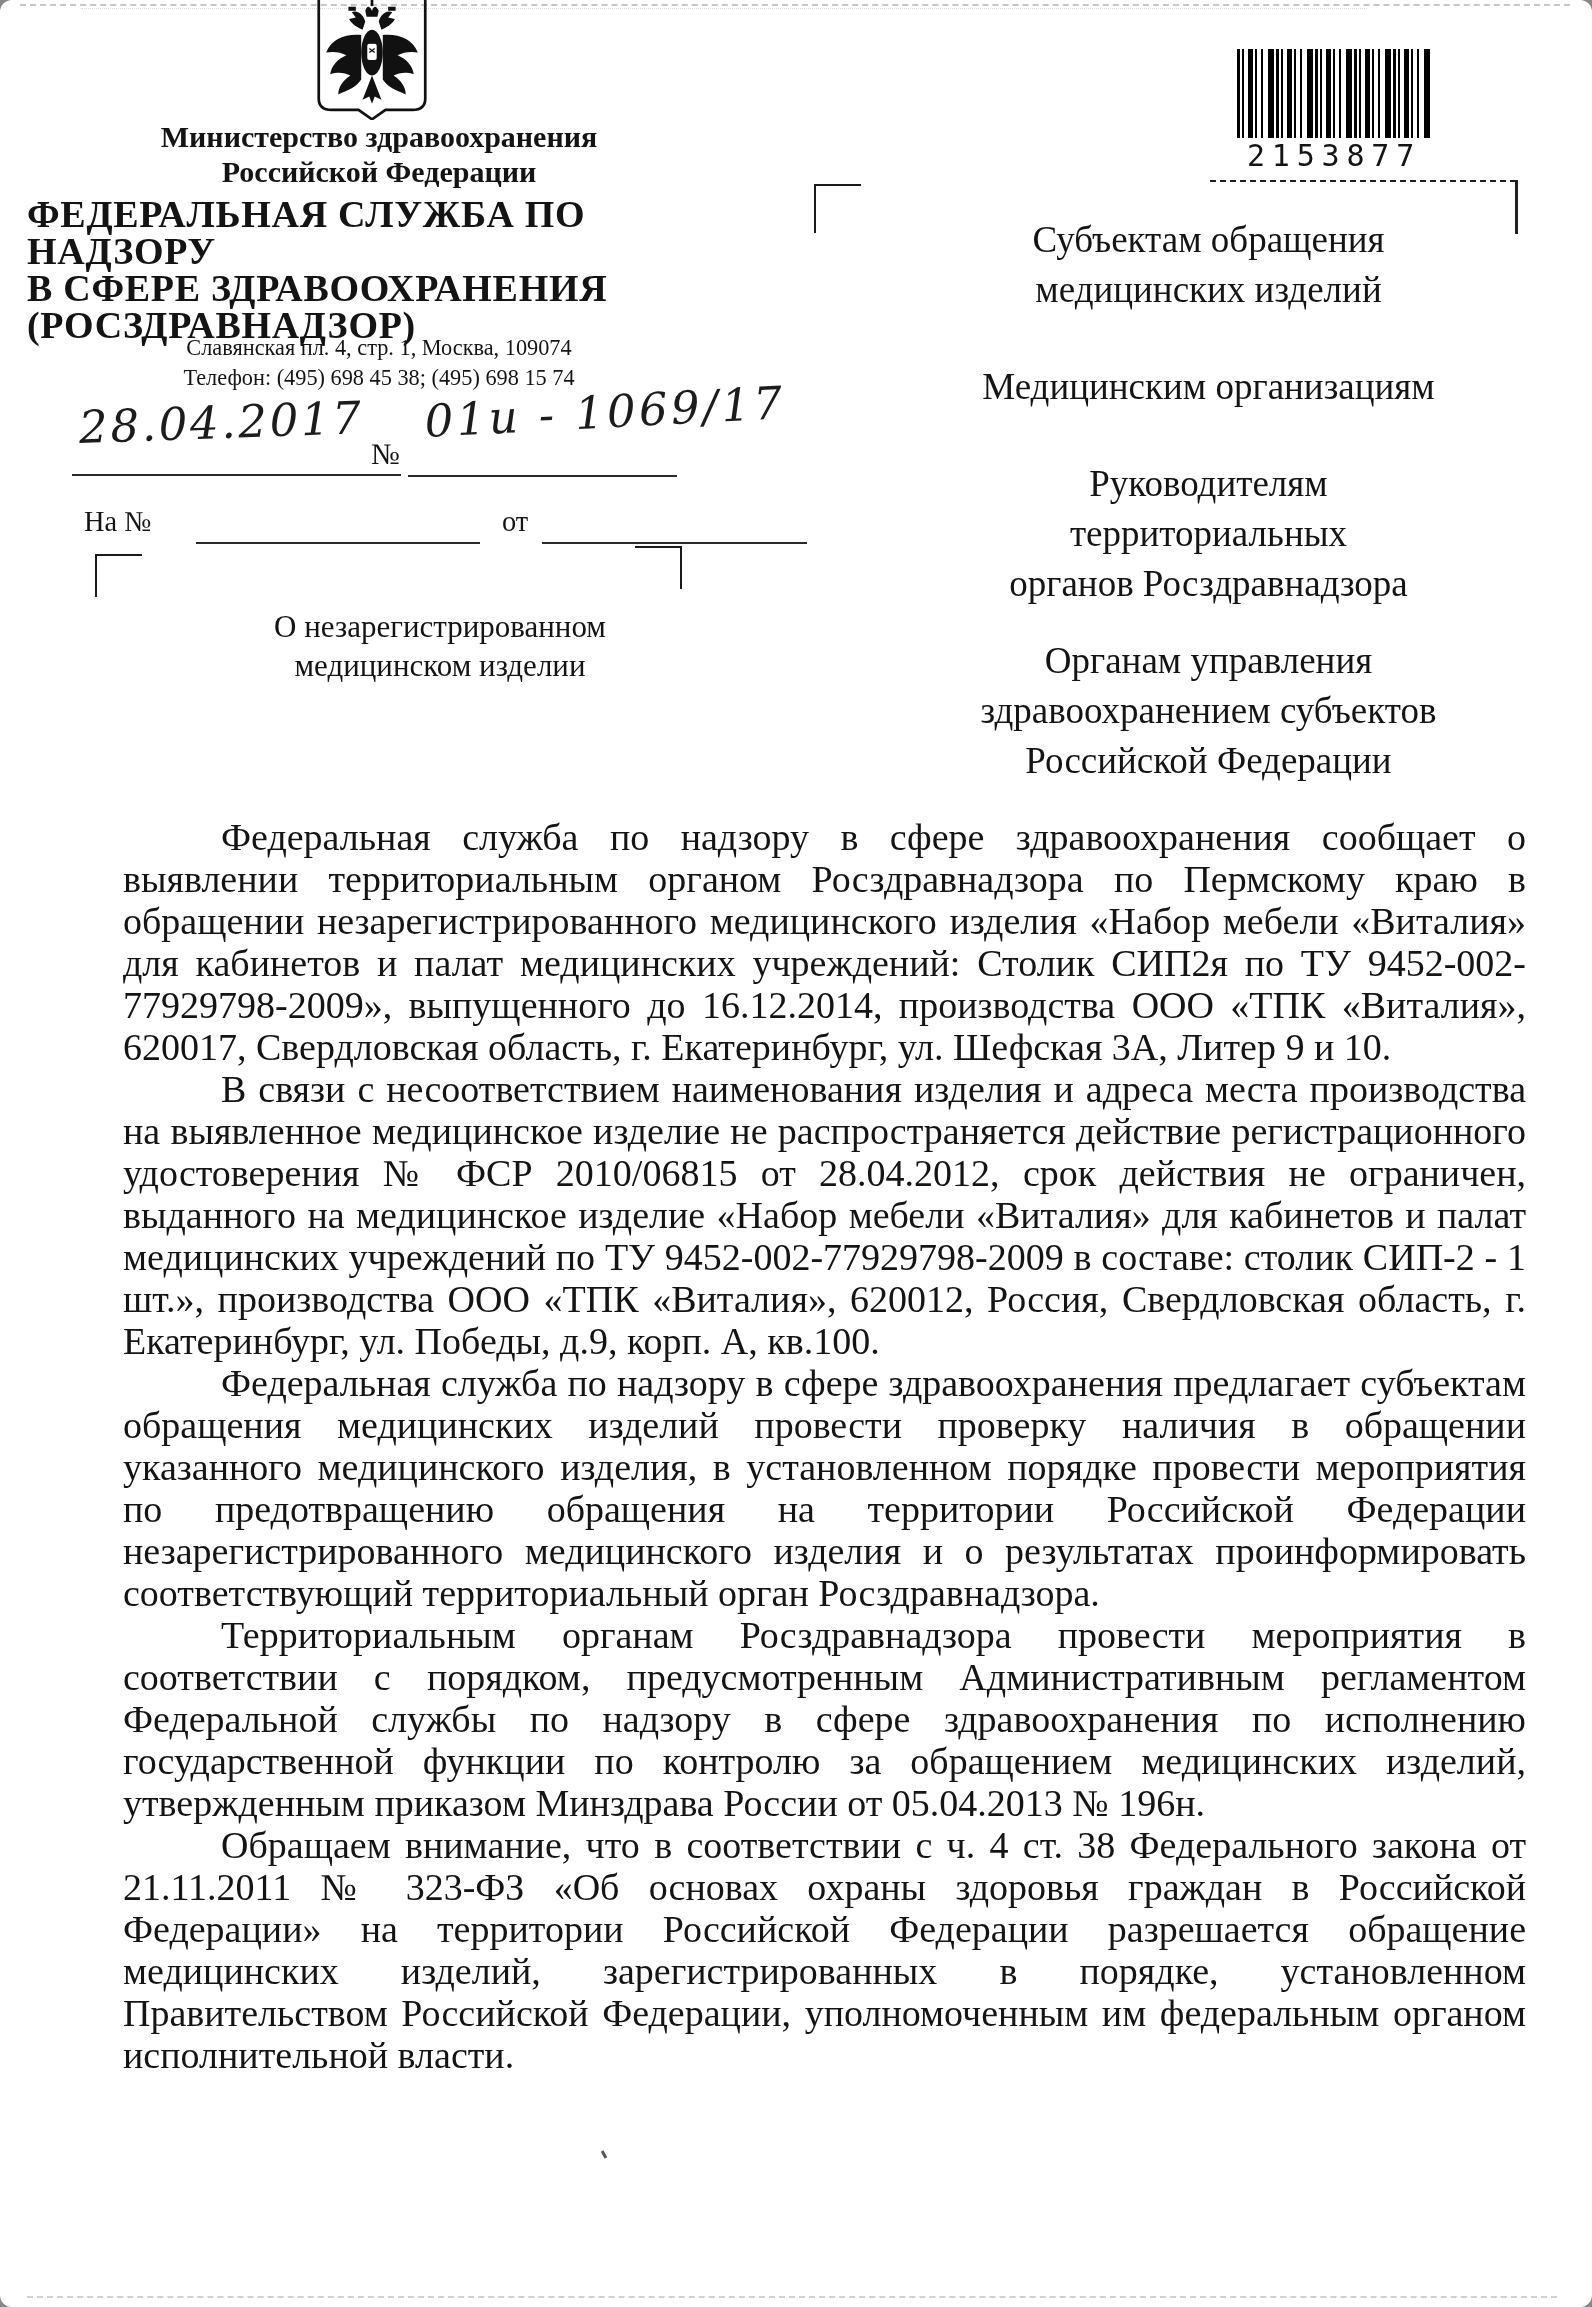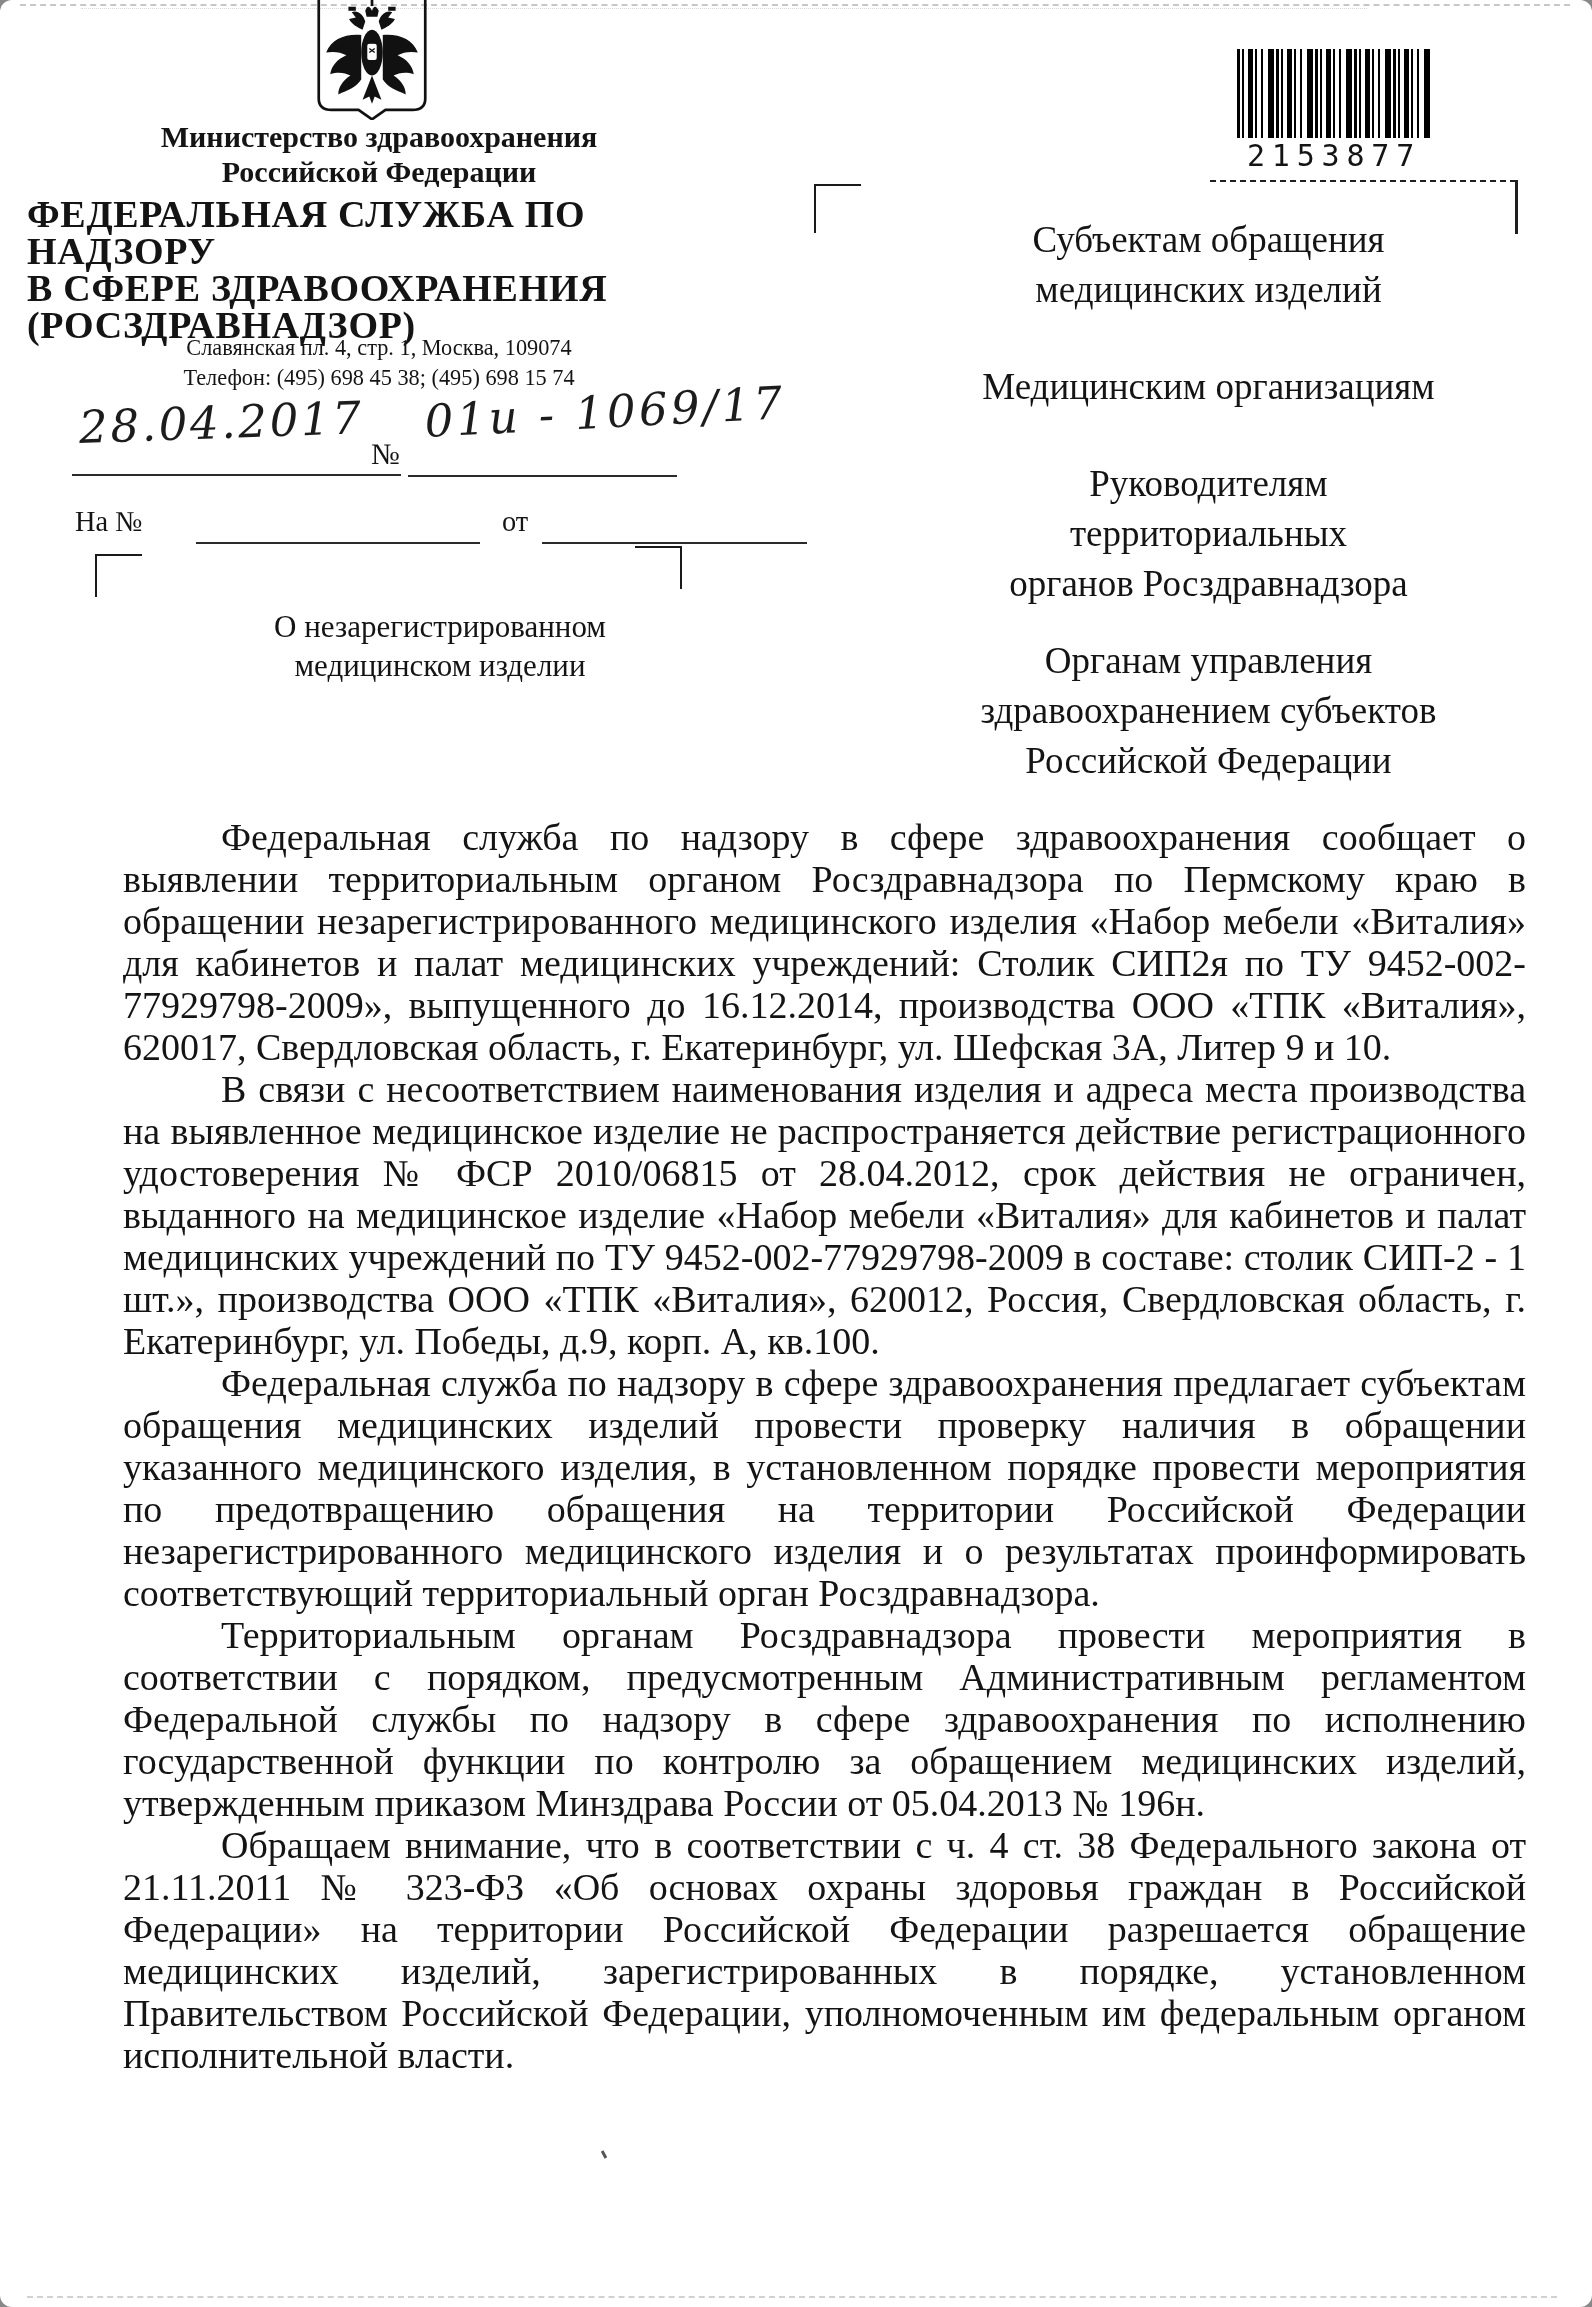--- a/index.html
+++ b/index.html
@@ -36,21 +36,21 @@
   
   .hw{font-family:"DejaVu Serif", serif;font-style:italic;color:#1c1c1c;}
   .date-hw{position:absolute;left:80px;top:401px;font-size:45px;
     letter-spacing:2.7px;transform:rotate(-2deg);transform-origin:left bottom;}
   .u-line{position:absolute;height:0;border-top:2.7px solid #2a2a2a;}
   .u-date{left:72px;top:474px;width:329px;}
   .no-sign{position:absolute;left:371px;top:437px;font-size:30px;}
   .num-hw{position:absolute;left:426px;top:395px;font-size:45px;
     letter-spacing:3.4px;transform:rotate(-3deg);transform-origin:left bottom;}
   .u-num{left:408px;top:475px;width:269px;}
-  .reply-label{position:absolute;left:75px;top:506px;font-size:28.4px;}
+  .reply-label{position:absolute;left:84px;top:506px;font-size:28.4px;}
   .u-reply-no{left:196px;top:542px;width:284px;}
   .reply-from{position:absolute;left:502px;top:506px;font-size:28.4px;}
   .u-reply-from{left:542px;top:542px;width:265px;}
   
   .corner{position:absolute;}
   .corner-subject-left{left:95px;top:554px;width:45px;height:41px;
     border-top:2.7px solid #1a1a1a;border-left:2.7px solid #1a1a1a;}
   .corner-subject-right{left:635px;top:546px;width:45px;height:41px;
     border-top:2.7px solid #1a1a1a;border-right:2.7px solid #1a1a1a;}
   .corner-addr-left{left:814px;top:184px;width:45px;height:47px;

